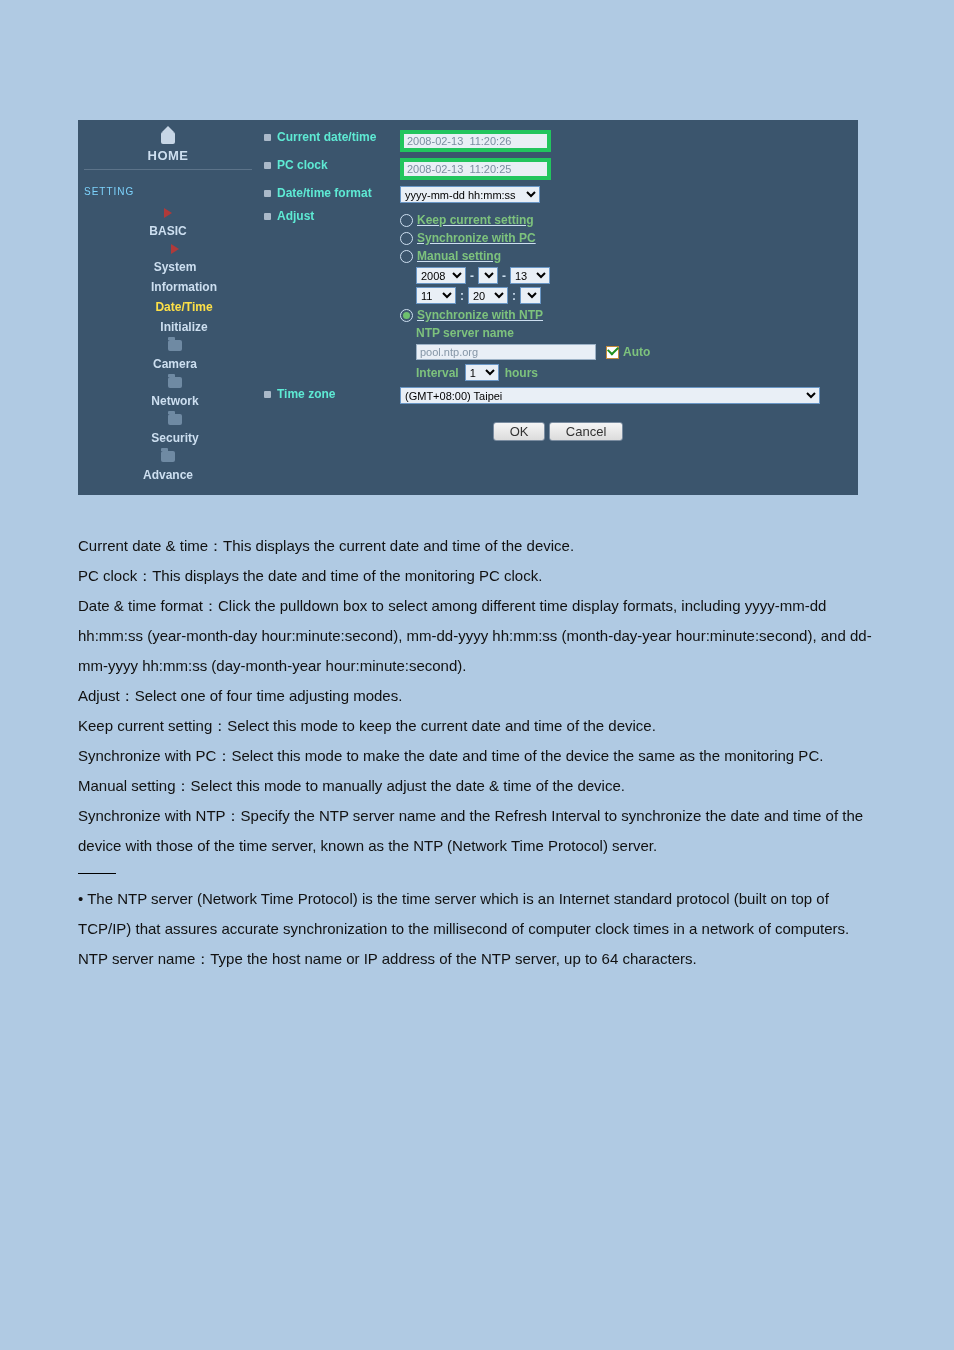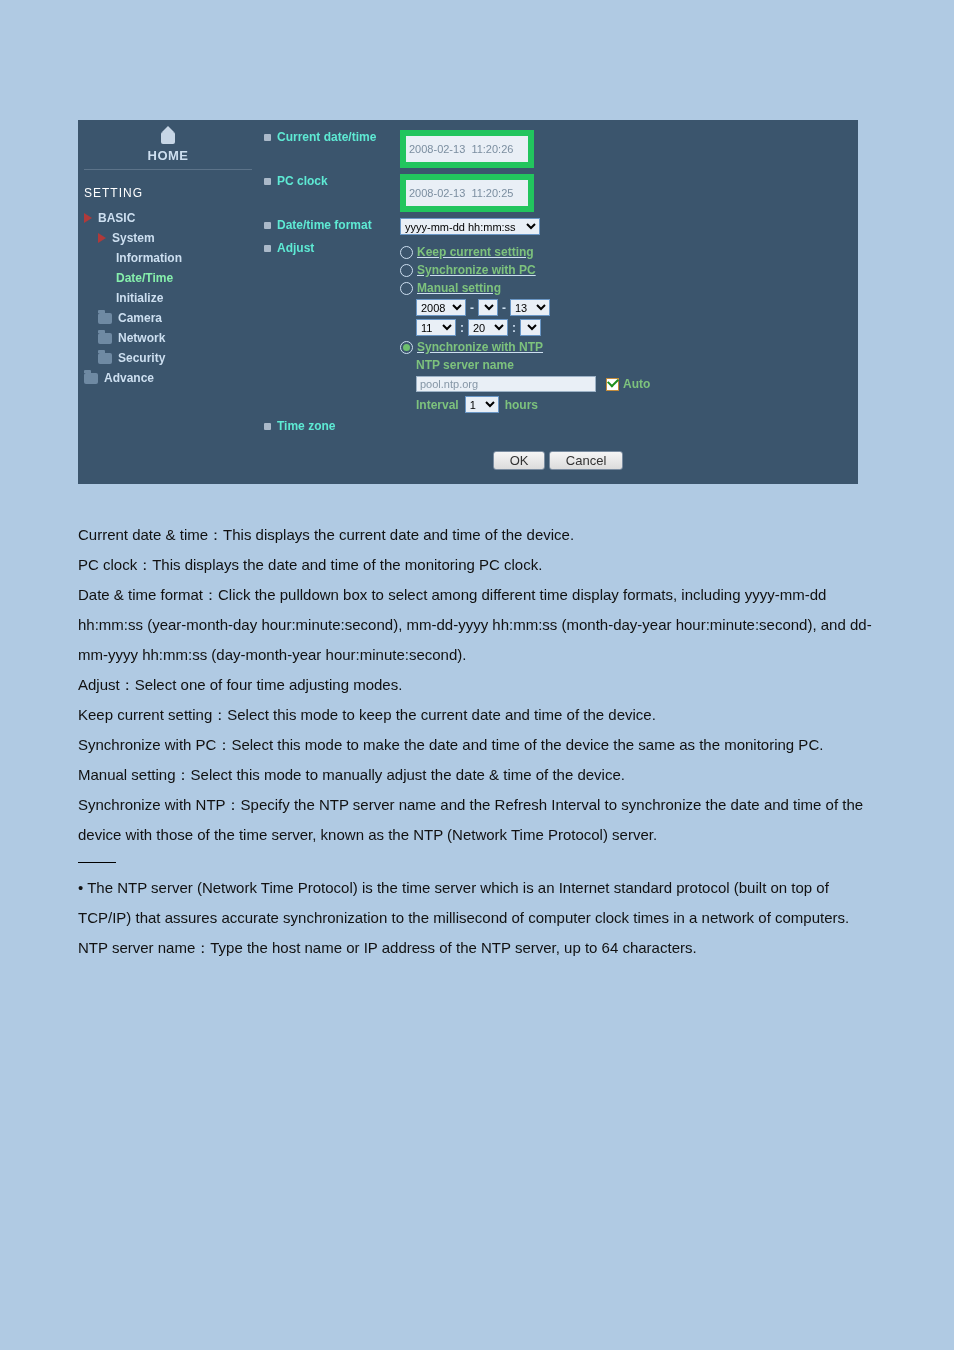--- a/index.html
+++ b/index.html
@@ -52,54 +52,55 @@
   }
   .home-glyph:before {
     content:"";
     position:absolute;
     top:-6px; left:1px;
     border-left:6px solid transparent;
     border-right:6px solid transparent;
     border-bottom:6px solid #c7d6e6;
   }
   .setting-hdr {
-    color:#ffffff;
-    font-size:12px;
+    color:#7dd3fc;
+    font-size:10px;
     letter-spacing:1px;
     margin-bottom:8px;
   }
   .nav-item {
     display:flex;
     align-items:center;
     gap:6px;
     padding:3px 0;
     color:#cddff0;
     font-size:12px;
     font-weight:bold;
+    flex-direction:column;
   }
   .nav-item.sub { padding-left:14px; }
   .nav-item.sub2 { padding-left:32px; }
   .red-arrow {
     width:0;height:0;
     border-top:5px solid transparent;
     border-bottom:5px solid transparent;
     border-left:8px solid #b03a3a;
     display:inline-block;
   }
   .folder-ico {
     width:14px;height:11px;
     background:#6f8aa3;
     border-radius:2px;
     position:relative;
     display:inline-block;
   }
   .folder-ico:before{
     content:"";position:absolute;top:-3px;left:0;width:7px;height:3px;background:#6f8aa3;border-radius:1px 1px 0 0;
   }
-  .nav-active { color:#86efac; }
+  .nav-active { color:#fde047; }
   
   .content {
     flex:1;
     padding:10px 6px 14px;
     color:#cddff0;
     font-size:12px;
   }
   .row {
     display:flex;
     align-items:flex-start;
@@ -113,24 +114,24 @@
     color:#5eead4;
     font-weight:bold;
   }
   .bullet {
     width:7px;height:7px;background:#aab9c9;display:inline-block;margin-top:4px;border-radius:1px;
   }
   .value-col { flex:1; }
   .ro-input {
     background:#e9eff6;
     color:#7b8ea0;
-    border:6px solid #22c55e;
-    padding:7px 3px;
+    border:4px solid #22c55e;
+    padding:1px 3px;
     font-size:11px;
-    width:134px;
+    width:151px;
     box-sizing:border-box;
   }
   .sel {
     background:#e9eff6;
     border:1px solid #6a97c6;
     font-size:11px;
     height:17px;
   }
   .sel-wide { width:140px; }
   .sel-sm { width:50px; }
@@ -308,20 +309,21 @@
               <span class="green-txt">hours</span>
             </div>
           </div>
         </div>
       </div>
       <div class="row" style="margin-top:6px">
         <div class="label-col">
             <span class="bullet"></span>
             <span>Time zone</span>
           </div>
+        <div class="value-col"><select class="tz-select"><option>(GMT+08:00) Taipei</option></select></div>
       </div>
       <div class="btn-row">
         <button class="winbtn">OK</button>
         <button class="winbtn">Cancel</button>
       </div>
     </div>
   </div>
 
   <div class="doc-text">
     <p>Current date &amp; time：This displays the current date and time of the device.</p>

